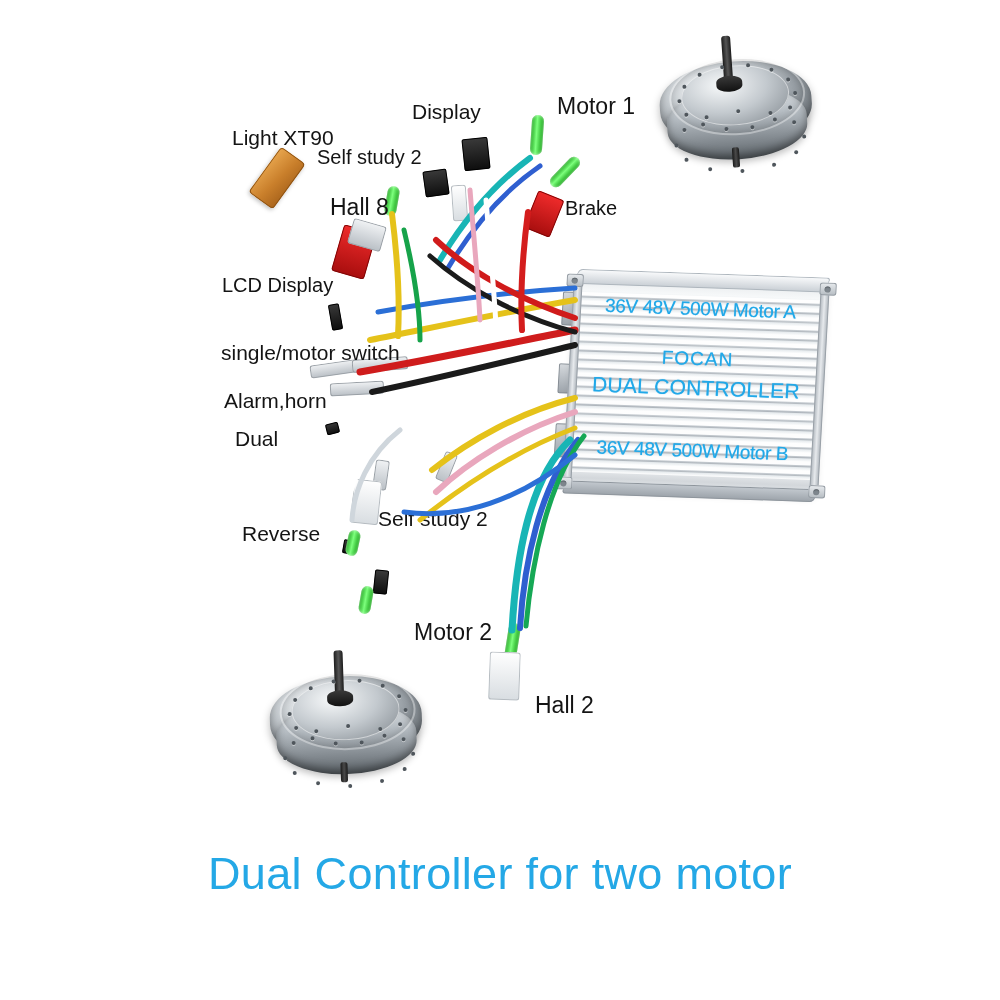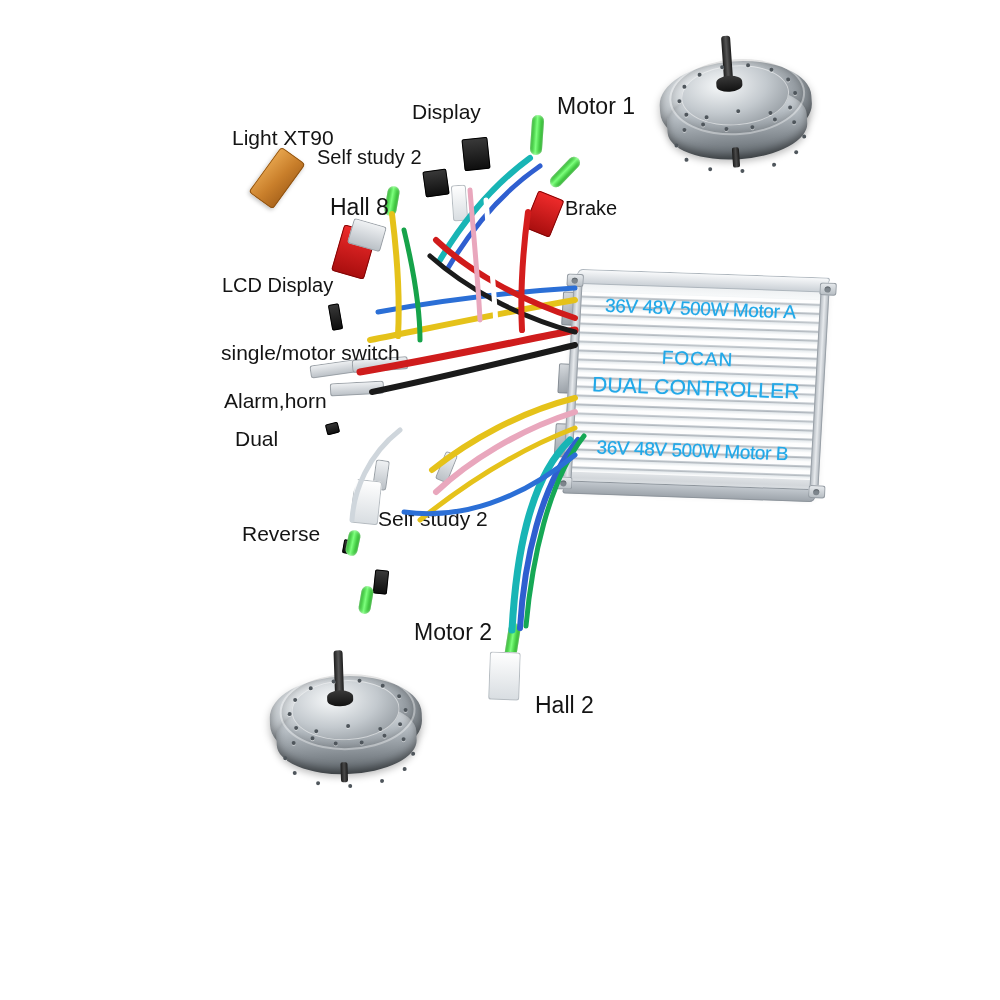--- a/index.html
+++ b/index.html
@@ -322,13 +322,14 @@
       <div class="lbl" style="left:222px;top:275px;font-size:20px;">LCD Display</div>
       <div class="lbl" style="left:221px;top:342px;font-size:21px;">single/motor switch</div>
       <div class="lbl" style="left:224px;top:390px;font-size:21px;">Alarm,horn</div>
       <div class="lbl" style="left:235px;top:428px;font-size:21px;">Dual</div>
       <div class="lbl" style="left:242px;top:523px;font-size:21px;">Reverse</div>
       <div class="lbl" style="left:378px;top:508px;font-size:21px;">Self study 2</div>
       <div class="lbl" style="left:400px;top:621px;font-size:23px;margin-left:14px;">Motor 2</div>
       <div class="lbl" style="left:535px;top:694px;font-size:23px;">Hall 2</div>
     </div>
 
+  <div id="caption" style="color: rgb(36, 168, 230);">Dual Controller for two motor</div>
 </div>
 
 </body></html>

